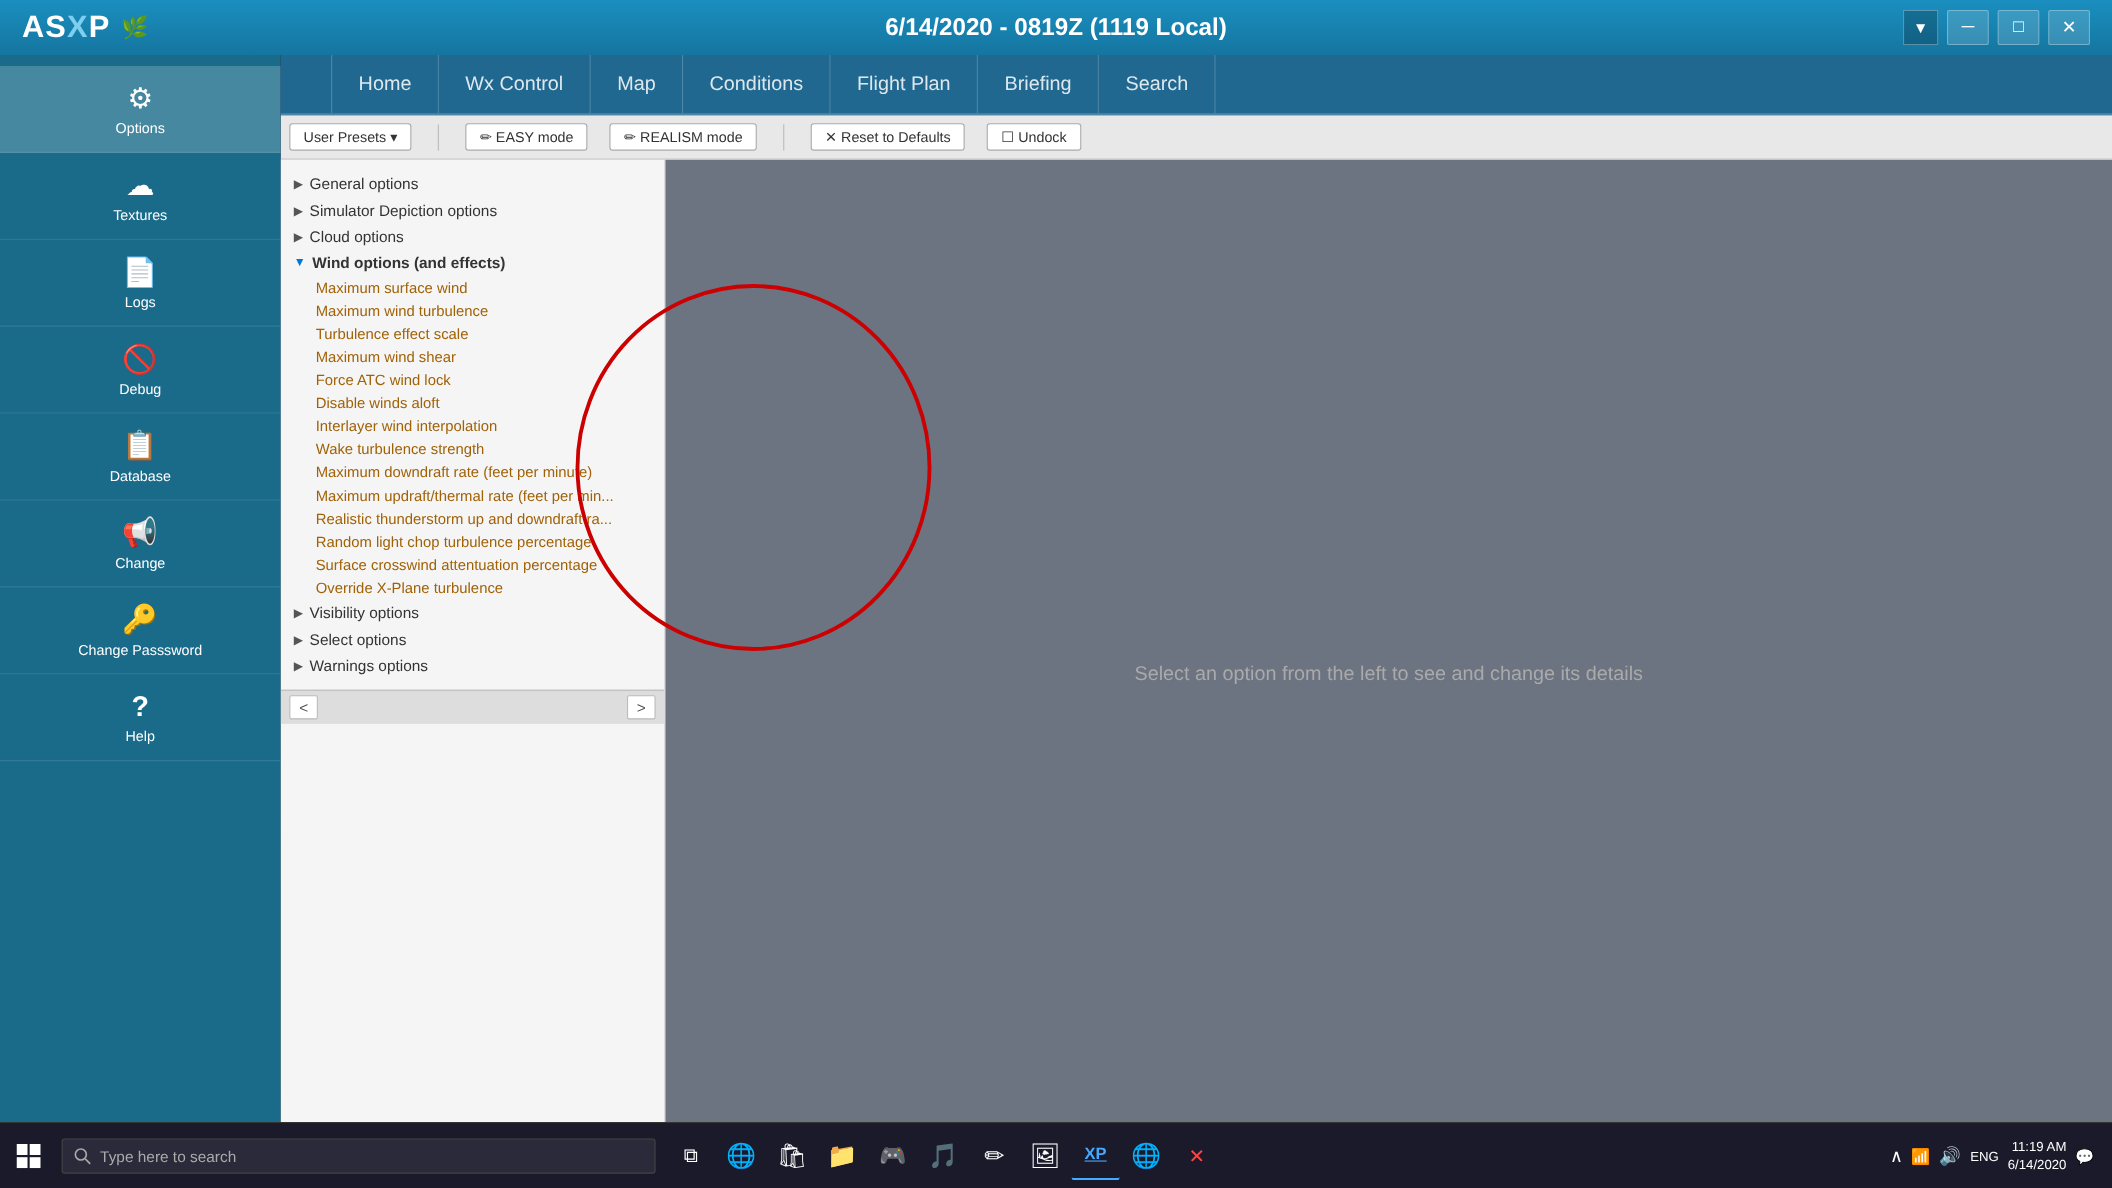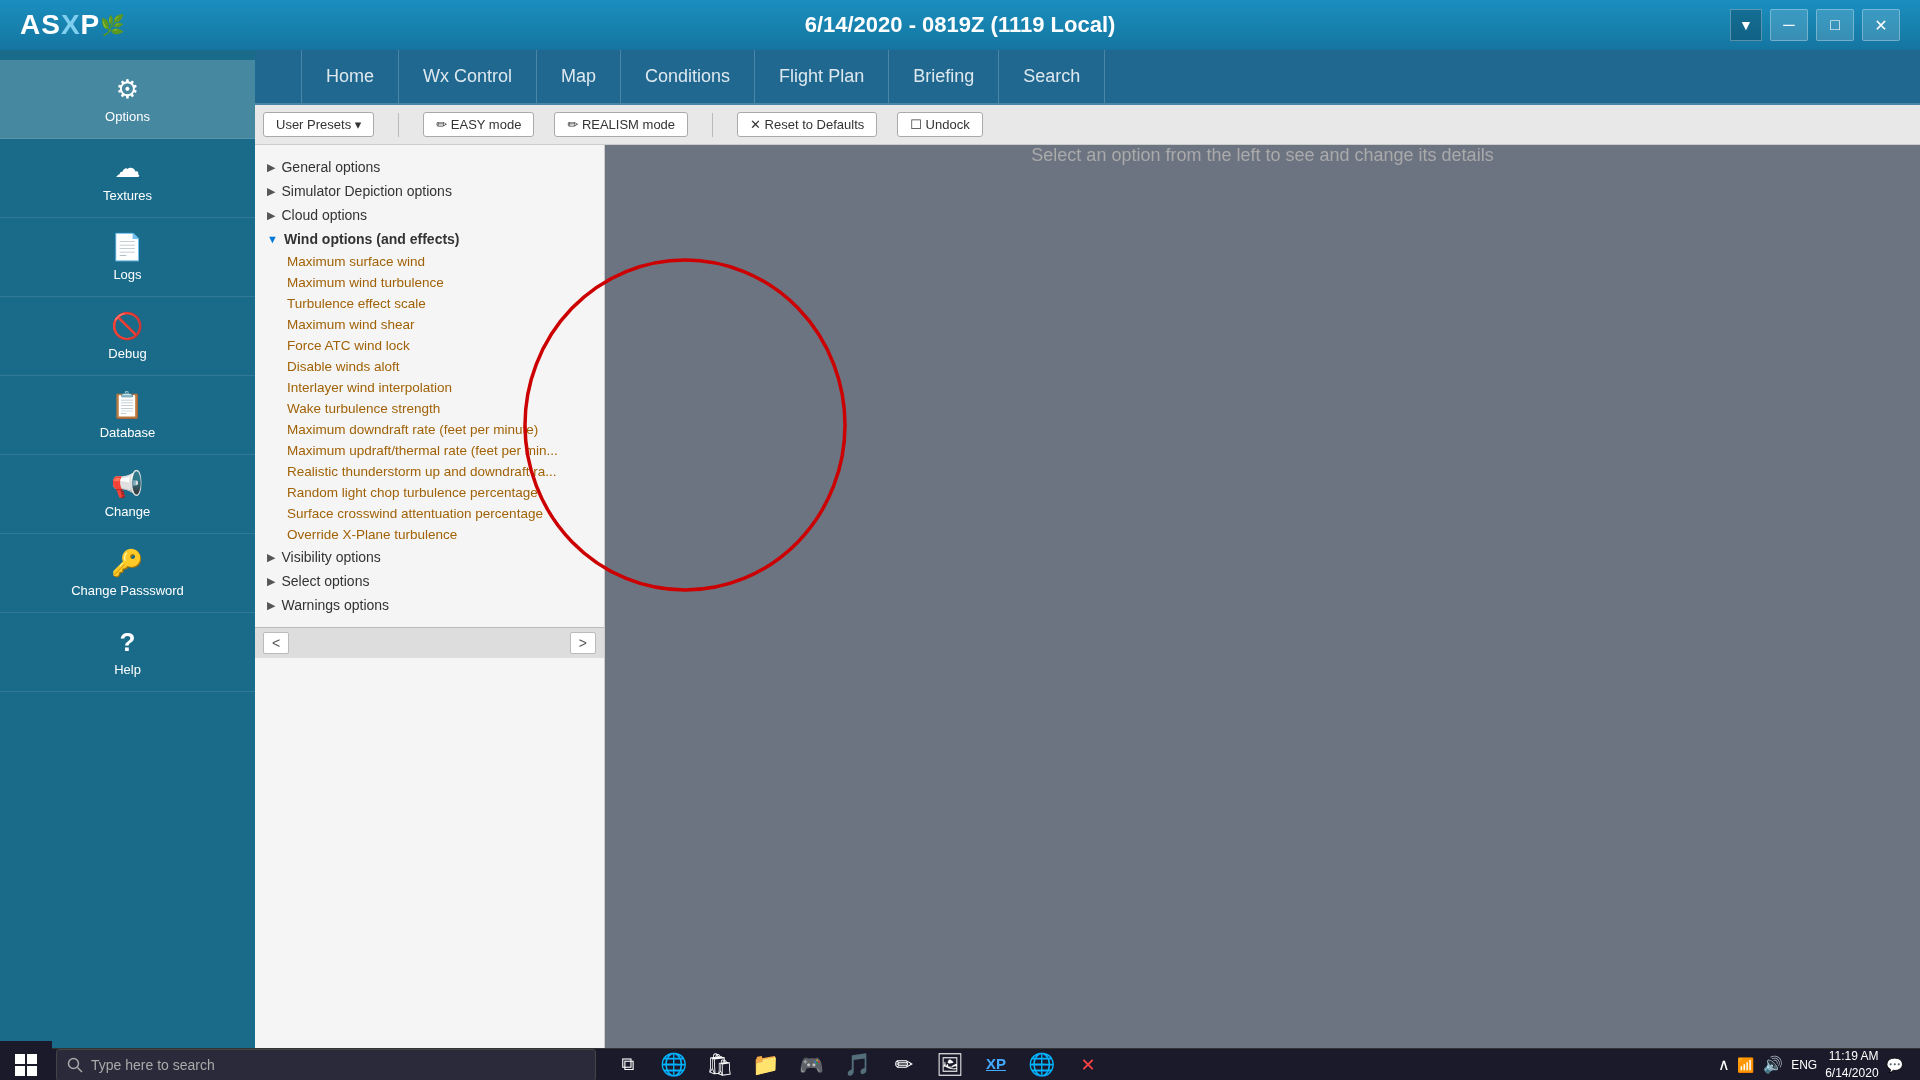--- a/index.html
+++ b/index.html
@@ -13,20 +13,21 @@
       display: flex;
       align-items: center;
       justify-content: space-between;
       padding: 0 20px;
       position: relative;
       z-index: 100;
     }
     #titlebar-logo {
       display: flex;
       align-items: center;
+      gap: 10px;
     }
     #titlebar-logo .logo-text {
       font-size: 28px;
       font-weight: bold;
       color: white;
       letter-spacing: 1px;
     }
     #titlebar-logo .logo-text span { color: #7ecfef; }
     #titlebar-center {
       position: absolute;
@@ -216,20 +217,21 @@
       font-size: 13.5px;
       color: #a16207;
       cursor: pointer;
     }
 
     
     #options-detail-panel {
       flex: 1;
       background: rgba(50,60,80,0.7);
       display: flex;
+      align-items: center;
       justify-content: center;
       position: relative;
     }
     #select-hint {
       color: #aaa;
       font-size: 18px;
     }
 
     
     #options-tree-panel::-webkit-scrollbar { width: 8px; }
@@ -244,21 +246,21 @@
       background: white;
       border-radius: 2px;
     }
 
     
     #taskbar {
       position: fixed;
       bottom: 0;
       left: 0;
       width: 1920px;
-      height: 32px;
+      height: 60px;
       background: #1a1a2a;
       display: flex;
       align-items: center;
       z-index: 1000;
       border-top: 1px solid #333;
     }
     #taskbar-start {
       width: 52px;
       height: 48px;
       background: #1a1a2a;

